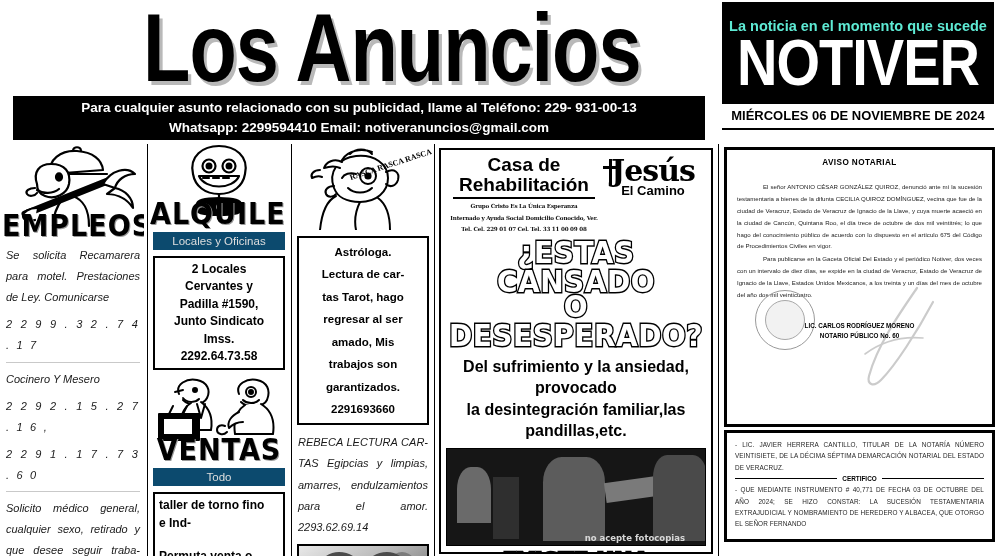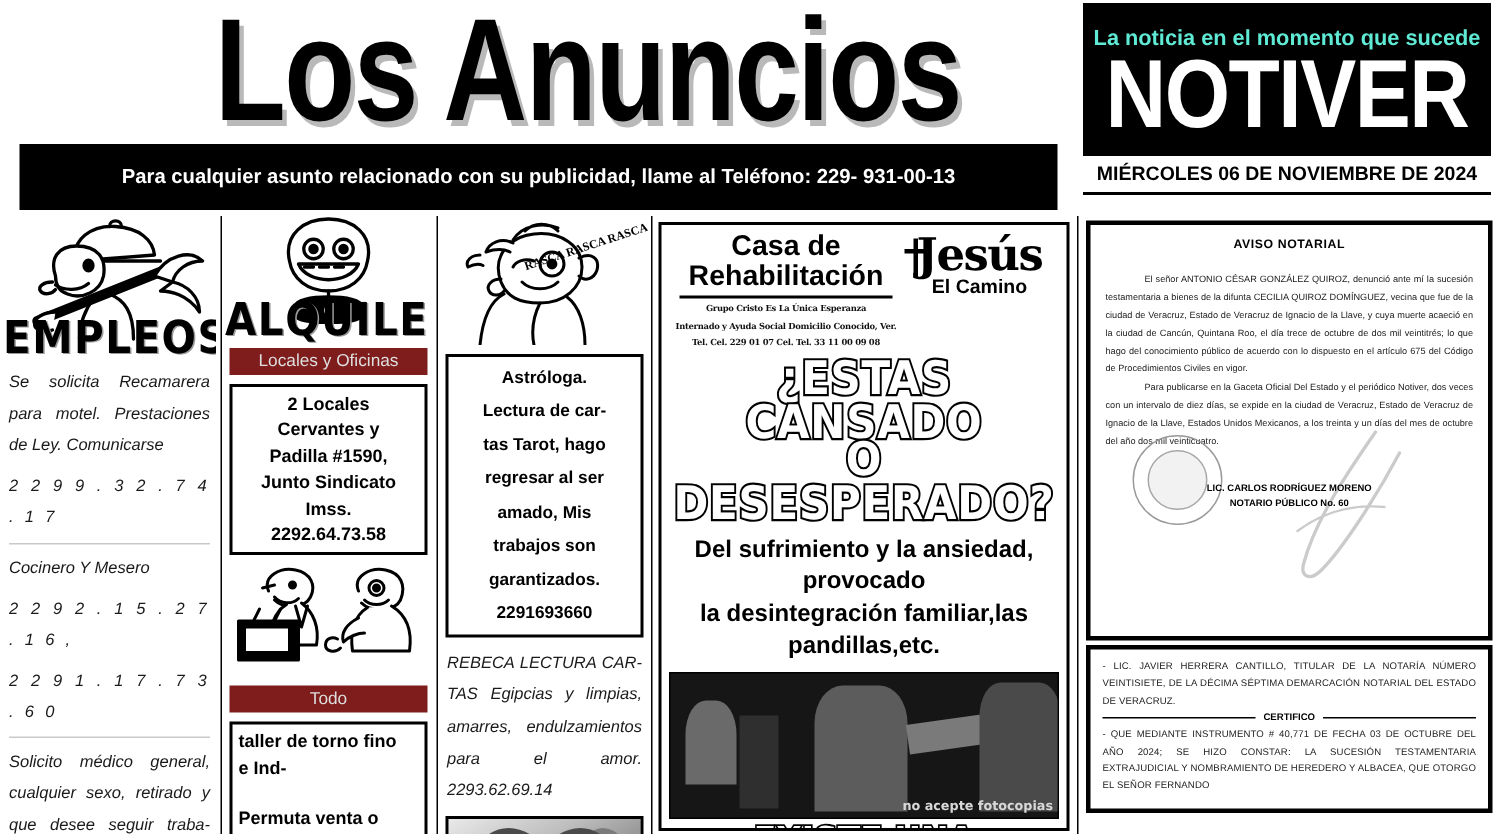--- a/index.html
+++ b/index.html
@@ -93,21 +93,21 @@
   .hr-thin{height:1px;background:#c9c9c9;margin:5px 4px;}
 
   .boxad{
     border:2px solid #000;margin:6px 3px 0 3px;padding:3px 18px;
     text-align:center;font-weight:bold;font-size:12px;line-height:1.45;
   }
   .boxad.tall{min-height:76px;}
   .boxad.left{text-align:left;padding-left:4px;}
 
   .banner{
-    background:#7f1d1d;color:#dedede;text-align:center;
+    background:#0c4a6e;color:#dedede;text-align:center;
     font-size:11.5px;padding:3px 0;margin:5px 3px 0 3px;font-weight:normal;
   }
 
   
   .rasca{
     position:absolute;right:2px;top:2px;font-size:8px;font-weight:bold;
     font-family:"Liberation Serif", serif;line-height:1.5;
     transform:rotate(-18deg);transform-origin:right top;
   }
   .photo-gray{
@@ -169,21 +169,21 @@
   .rehab-body{
     text-align:center;font-weight:bold;font-size:16px;line-height:1.32;
     margin-top:8px;padding:0 4px;
   }
   .rehab-photo{
     margin:7px 5px 0 5px;height:96px;border:1px solid #000;position:relative;overflow:hidden;
     background:#161616;
   }
   .rp-fig{position:absolute;background:#4f4f4f;}
   .rehab-nocopy{
-    position:absolute;right:3px;bottom:2px;color:#d8d8d8;font-size:8.5px;font-weight:bold;
+    position:absolute;right:20px;bottom:2px;color:#d8d8d8;font-size:8.5px;font-weight:bold;
     font-family:"DejaVu Sans", sans-serif;
   }
   .rehab-foot{text-align:center;margin-top:5px;line-height:0.96;}
   .rehab-foot span{
     display:block;font-weight:bold;font-size:22px;color:#fff;
     -webkit-text-stroke:2.2px #000;paint-order:stroke fill;
     font-family:"DejaVu Sans", sans-serif;transform:scaleY(1.08);
   }
 
   
@@ -230,20 +230,21 @@
 <body>
 
 <div class="page">
 
   <div class="masthead">
     <div class="masthead-title">
       <span>Los Anuncios</span>
     </div>
     <div class="masthead-contact">
       <div>Para cualquier asunto relacionado con su publicidad, llame al  Teléfono: 229- 931-00-13</div>
+      <div>Whatsapp: 2299594410 Email: notiveranuncios@gmail.com</div>
     </div>
   </div>
 
   <div class="brand">
     <div class="brand-box">
       <div class="brand-slogan">La noticia en el momento que sucede</div>
       <div class="brand-name">NOTIVER</div>
     </div>
     <div class="brand-date">MIÉRCOLES 06 DE NOVIEMBRE DE 2024</div>
     <div class="brand-underline"></div>
@@ -341,20 +342,23 @@
             <path d="M86 16 C82 6 94 0 104 2 C114 4 118 12 114 22 C110 30 94 30 88 24" fill="#fff"></path>
             <ellipse cx="98" cy="14" rx="5" ry="5" fill="#fff"></ellipse>
             <circle cx="98" cy="14" r="2" fill="#000"></circle>
             <path d="M90 22 C94 26 102 26 106 22"></path>
             <path d="M108 26 C118 32 122 42 120 56 L82 56 C80 42 84 32 92 27" fill="#fff"></path>
             <path d="M86 34 C78 38 74 44 76 50 C80 46 86 44 90 44" fill="#fff"></path>
             <path d="M72 48 C68 46 64 48 64 52 C64 56 70 58 74 54" fill="#fff"></path>
           </g>
         </svg>
       </div>
+      <div class="sect-title" style="margin-top:-16px;">
+        <span>VENTAS</span>
+      </div>
       <div class="banner">Todo</div>
       <div class="boxad left tall">
         <div style="margin-bottom:16px;">taller de torno fino e Ind-</div>
         <div style="margin-bottom:16px;">Permuta venta o renta de</div>
 
       </div>
     </div>
 
     <div class="col c3">
       <div class="mascot" style="height:86px;position:relative;">

